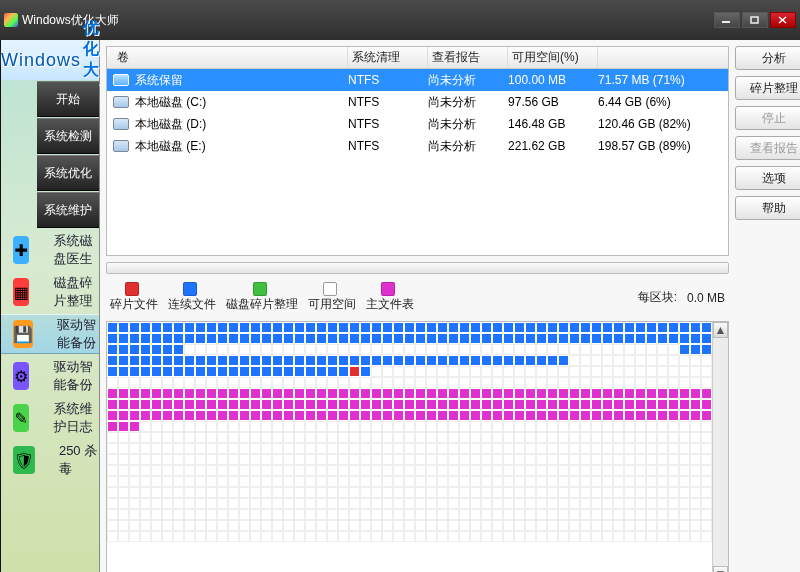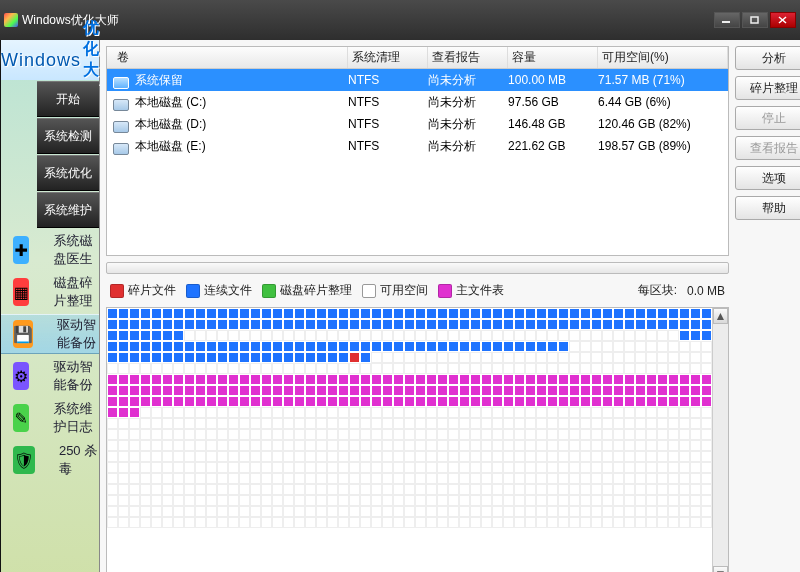--- a/index.html
+++ b/index.html
@@ -35,29 +35,29 @@
 
 
 .volwrap { border:1px solid #bbb; background:#fff; height: 210px; overflow:hidden;}
 .volhead, .volrow { display:grid; grid-template-columns: 1fr 80px 80px 90px 130px; align-items:center; height:22px; padding-left:6px;}
 .volhead { background: linear-gradient(to bottom,#fdfdfd,#e8e8e8); border-bottom:1px solid #ccc; color:#222;}
 .volhead > div { border-right:1px solid #ddd; padding-left:4px; height:100%; display:flex; align-items:center;}
 .volrow { cursor:pointer; }
 .volrow.sel { background:#2b90ff; color:#fff;}
 .volrow .vi { width:16px; height:12px; background: linear-gradient(to bottom,#d7e8f8,#a7c9e8); border:1px solid #789; border-radius:2px; margin-right:6px; display:inline-block;}
 .volrow.sel .vi { background: linear-gradient(to bottom,#b9e0ff,#5fb2ff); border-color:#fff;}
-.volrow > div:first-child { display:flex; align-items:flex-end;}
+.volrow > div:first-child { display:flex; align-items:center;}
 
 
 .hbar { height:12px; border:1px solid #bbb; background: linear-gradient(to bottom,#fafafa,#e6e6e6); border-radius:2px;}
 
 
 .legend { display:flex; align-items:center; gap:10px; padding: 2px 4px; color:#222;}
 .sw { width:14px; height:14px; border-radius:2px; margin-right:4px; display:inline-block; vertical-align:middle; border:1px solid rgba(0,0,0,.2);}
-.legend .item { display:flex; align-items:center;}
+.legend .item { display:flex; align-items:center;flex-direction:column;}
 .legend .sp { flex:1;}
 
 
 .mapwrap { border:1px solid #bbb; background:#fff; flex:1; position:relative; overflow:hidden;}
 .maprow { display:flex; height:11px; }
 .cell { width:11px; height:11px; border:1px solid #fff; }
 .blue { background:#1e73ff; }
 .mag { background:#e030d0; }
 .red { background:#e03030; }
 .wht { background:#ffffff; border:1px solid #eee;}
@@ -131,21 +131,20 @@
       </div>
   </div>
 
   <div class="main">
     <div class="center">
       <div class="volwrap">
         <div class="volhead">
           <div>卷</div>
           <div>系统清理</div>
           <div>查看报告</div>
-          <div>容量</div>
           <div>可用空间(%)</div>
         </div>
         <div id="volrows">
             <div class="volrow sel">
               <div>
                 <span class="vi"></span>
                 <span>系统保留</span>
               </div>
               <div>NTFS</div>
               <div>尚未分析</div>

